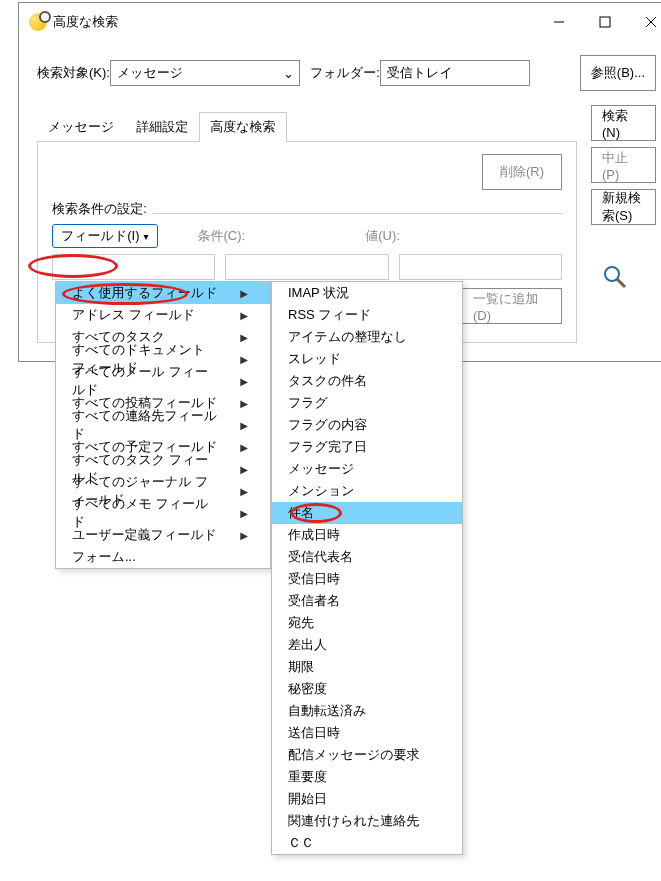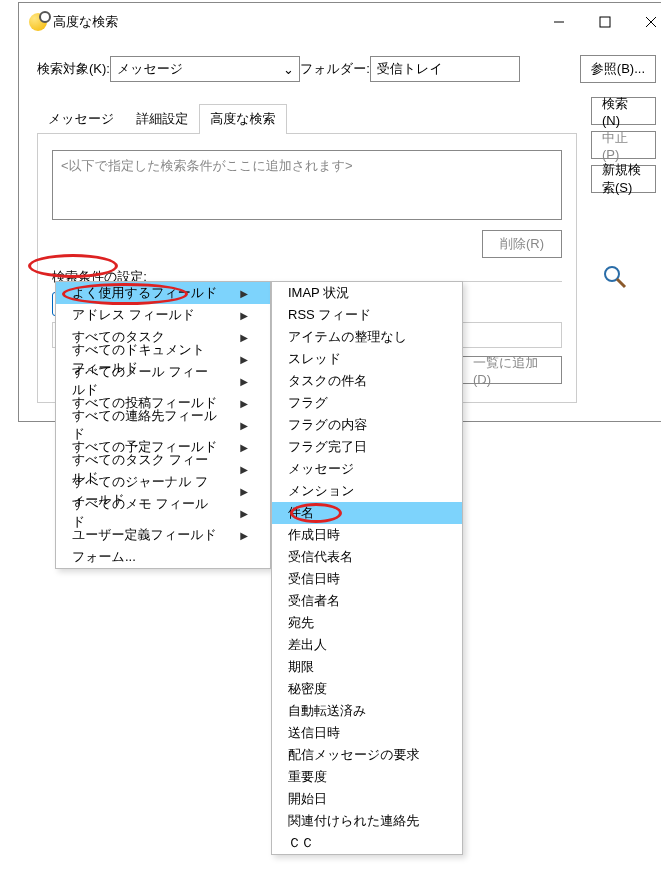--- a/index.html
+++ b/index.html
@@ -11,21 +11,21 @@
     .titlebar .title { font-size: 13px; color: #000; }
     .win-btns { margin-left: auto; display: flex; }
     .win-btn { width: 46px; height: 38px; display: flex; align-items: center; justify-content: center; color: #000; }
     .win-btn svg { stroke: #000; }
     .content { padding: 14px 18px 18px 18px; }
     .row { display: flex; align-items: center; margin-bottom: 14px; }
     .label { font-size: 13px; color: #000; }
     .combo, .txt { border: 1px solid #888; height: 26px; font-size: 13px; padding: 0 6px; display: flex; align-items: center; background: #fff; }
     .combo { justify-content: space-between; }
     .combo .chev { width: 10px; text-align: center; }
-    .btn { border: 1px solid #888; background: #fff; height: 28px; font-size: 13px; padding: 0 10px; display: flex; align-items: center; justify-content: center; }
+    .btn { border: 1px solid #888; background: #fff; height: 36px; font-size: 13px; padding: 0 10px; display: flex; align-items: center; justify-content: center; }
     .tabs { display: flex; border-bottom: 1px solid #ccc; margin-top: 6px; }
     .tab { font-size: 13px; padding: 5px 10px 6px; border: 1px solid transparent; border-bottom: none; position: relative; top: 1px; }
     .tab.active { border-color: #ccc; background: #fff; }
     .tabpage { border: 1px solid #ccc; border-top: none; padding: 12px 14px 18px; width: 540px; position: relative; }
     .conditions-box { border: 1px solid #888; height: 70px; padding: 6px 8px; color: #888; font-size: 13px; margin-top: 4px; margin-bottom: 10px; }
     .del-row { display: flex; justify-content: flex-end; }
     .setting-label { font-size: 13px; margin-top: 10px; margin-bottom: 6px; }
     .fields-row { display: flex; align-items: center; gap: 40px; margin-bottom: 6px; }
     .field-btn { border: 1px solid #0067c0; border-radius: 3px; height: 24px; padding: 0 8px; font-size: 13px; display: flex; align-items: center; gap: 4px; background: #fff; color: #000; }
     .disabled { color: #888; }
@@ -67,40 +67,37 @@
     </div>
   </div>
 
   <div class="content">
     <div class="row">
       <span class="label">検索対象(K):</span>
       <div class="combo" style="width:190px">
         <span>メッセージ</span>
         <span class="chev">⌄</span>
       </div>
-      <span class="label" style="">フォルダー:</span>
+      <span class="label" style="margin-left:10px">フォルダー:</span>
       <div class="txt" style="width:150px">
         <span>受信トレイ</span>
       </div>
       <div class="btn" style="margin-left:auto">
         <span>参照(B)...</span>
       </div>
     </div>
 
     <div style="display:flex; gap:14px;">
       <div style="flex:1">
         <div class="tabs">
           <div class="tab"><span>メッセージ</span></div>
           <div class="tab"><span>詳細設定</span></div>
           <div class="tab active"><span>高度な検索</span></div>
         </div>
         <div class="tabpage">
-          <div class="conditions-box">
-            <span>&lt;以下で指定した検索条件がここに追加されます&gt;</span>
-          </div>
           <div class="del-row">
             <div class="btn disabled" style="width:80px">
                 <span>削除(R)</span>
               </div>
           </div>
           <div class="setting-label" style="display:flex;align-items:center;">
             <span>検索条件の設定:</span>
             <span class="under-line" style="margin-left:6px"></span>
           </div>
           <div class="fields-row">

